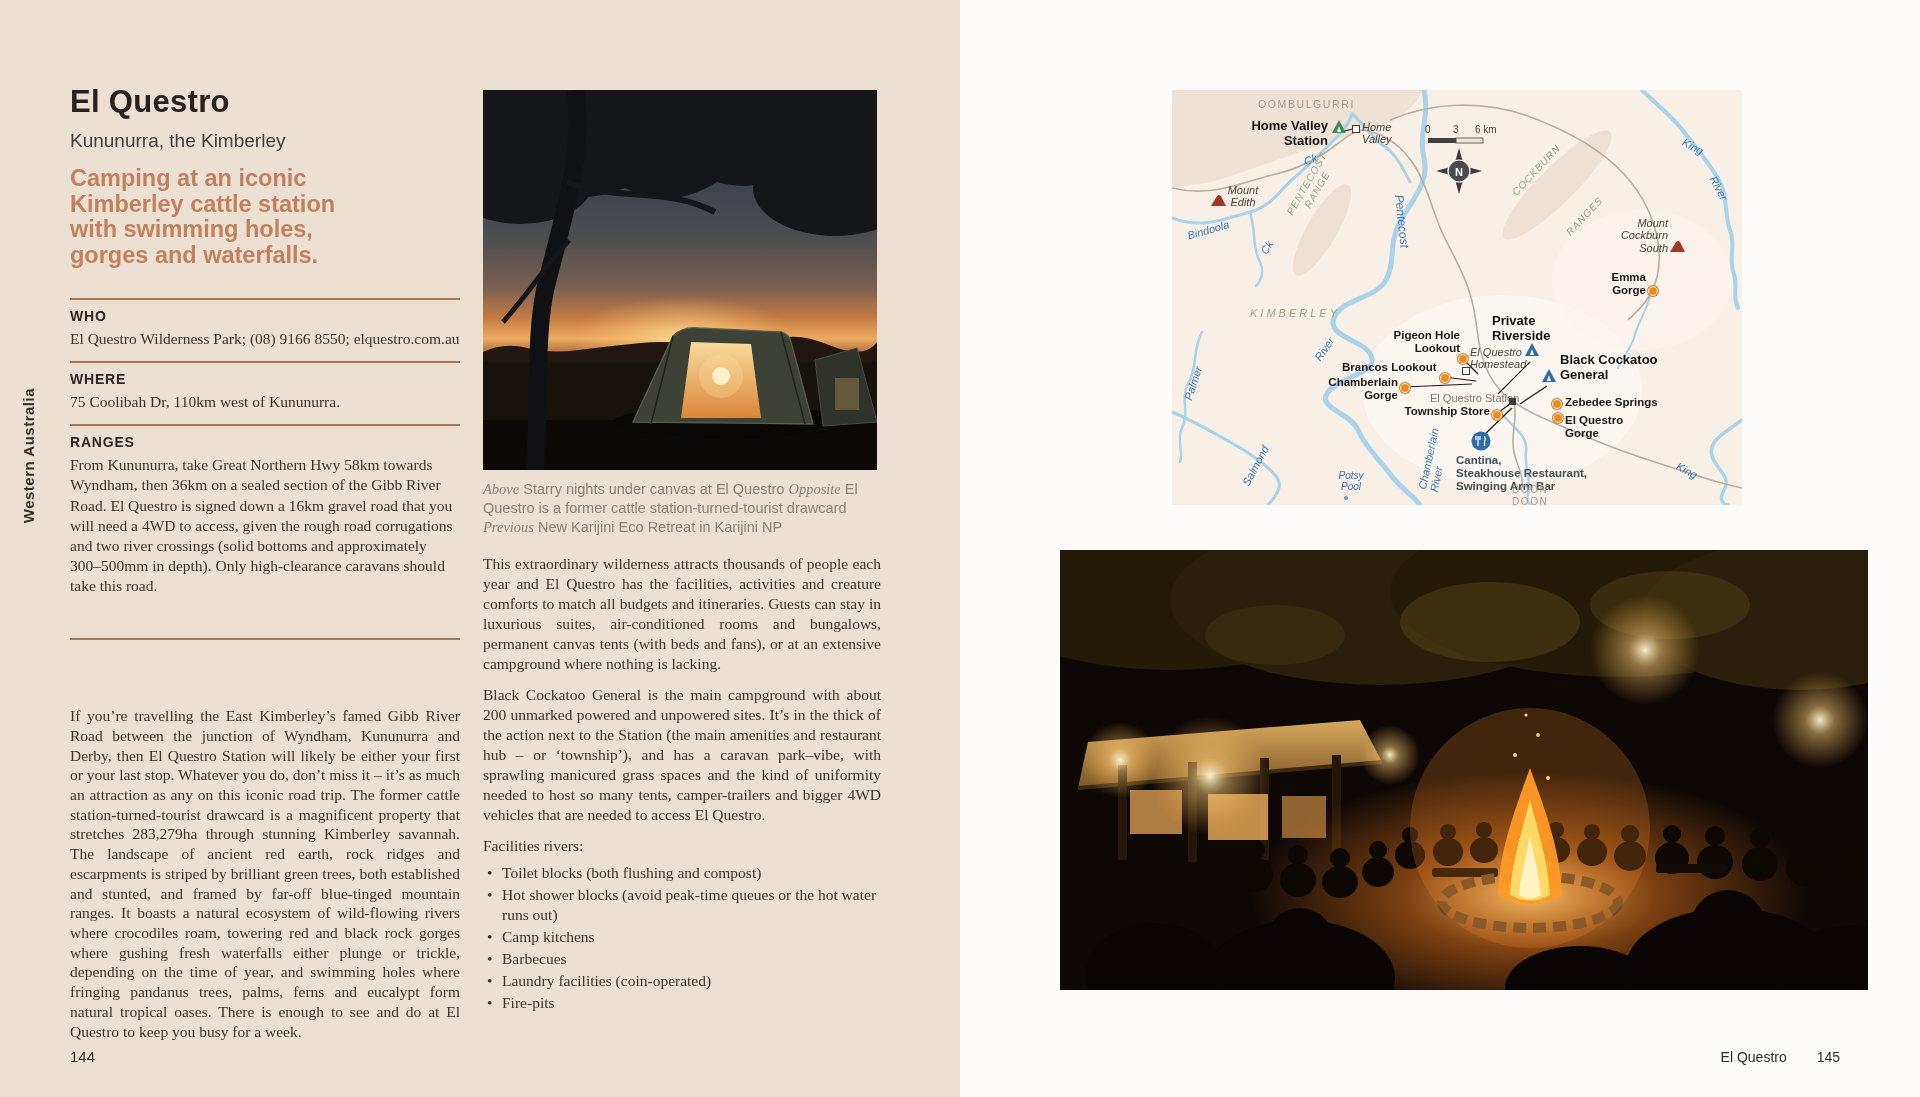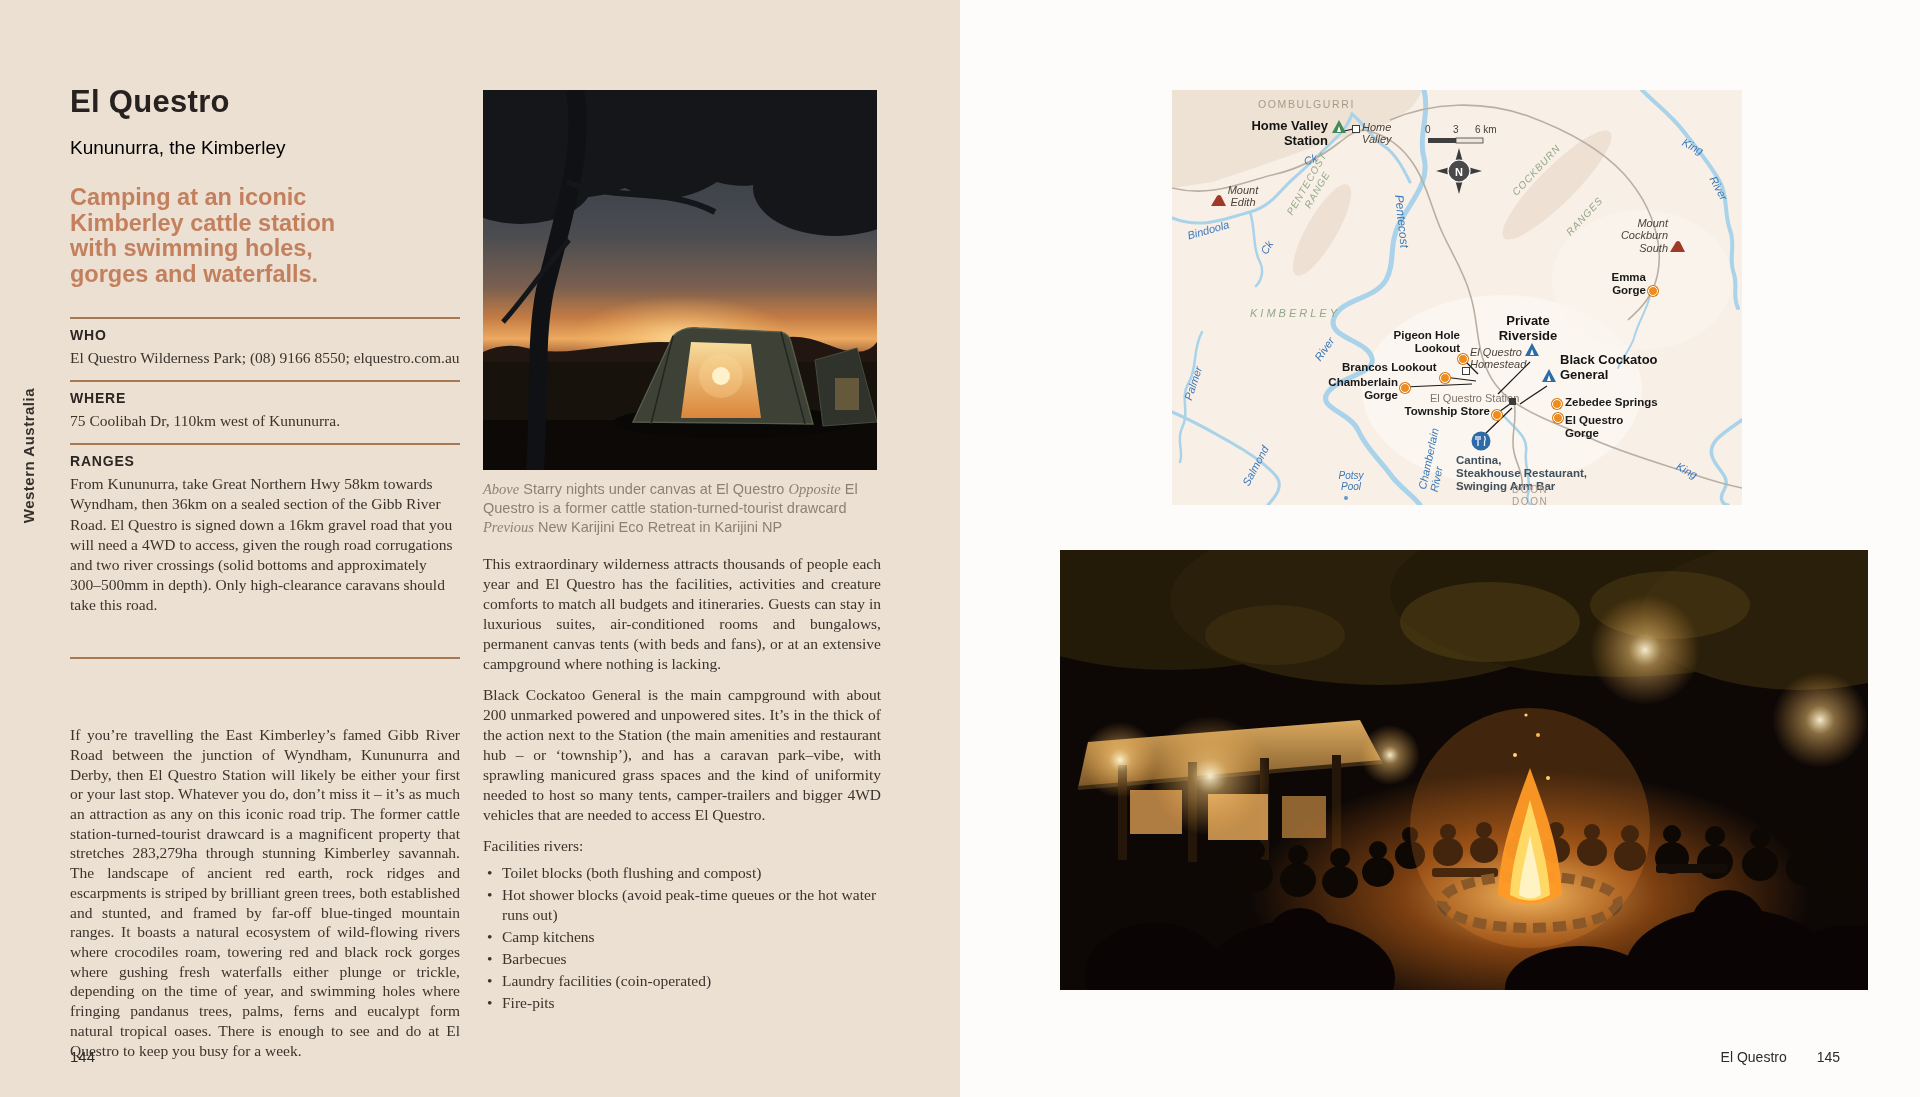--- a/index.html
+++ b/index.html
@@ -6,22 +6,22 @@
   .spread{position:relative;width:1920px;height:1097px;background:#fdfcfa;overflow:hidden;
           font-family:"Liberation Sans",sans-serif;}
   .left-page{position:absolute;left:0;top:0;width:960px;height:1097px;background:#ece0d2;}
   .right-page{position:absolute;left:960px;top:0;width:960px;height:1097px;background:#fdfcfa;}
 
   .vert-label{position:absolute;left:20px;top:388px;writing-mode:vertical-rl;transform:rotate(180deg);
     font-weight:bold;font-size:15px;letter-spacing:.5px;color:#35302b;}
 
   .col1{position:absolute;left:70px;top:84px;width:390px;}
   .title{font-size:31px;font-weight:bold;color:#272220;letter-spacing:.3px;}
-  .subtitle{margin-top:17px;font-size:19px;color:#000000;}
-  .tagline{margin-top:26px;font-size:23.5px;line-height:25.5px;font-weight:bold;color:#c3805f;white-space:pre-line;}
+  .subtitle{margin-top:10px;font-size:19px;color:#404040;}
+  .tagline{margin-top:14px;font-size:23.5px;line-height:25.5px;font-weight:bold;color:#c3805f;white-space:pre-line;}
   .info{margin-top:30px;}
   .info-section{border-top:2px solid #a87852;padding-top:8px;margin-bottom:12px;}
   .info-label{font-weight:bold;font-size:14px;letter-spacing:.8px;color:#2b2523;}
   .info-text{margin-top:5px;font-family:"Liberation Serif",serif;font-size:15.5px;line-height:1.3;color:#3b332c;}
   .divider{border-top:2px solid #a87852;margin-top:42px;}
   .body-para{margin-top:66px;font-family:"Liberation Serif",serif;font-size:15.5px;line-height:19.7px;
     color:#3b332c;text-align:justify;}
 
   .photo1{position:absolute;left:483px;top:90px;width:394px;height:380px;overflow:hidden;}
   .caption{position:absolute;left:483px;top:480px;width:394px;font-size:14.5px;line-height:1.32;color:#8b8177;}
@@ -251,21 +251,21 @@
     <div class="ml mr" style="left:140px;top:266px;transform:rotate(-55deg);">River</div>
     <div class="ml mr" style="left:68px;top:392px;transform:rotate(-62deg);">Salmond</div>
     <div class="ml mr pre" style="left:160px;top:380px;width:38px;text-align:center;font-size:10px;">Potsy
 Pool</div>
     <div class="bdot" style="left:172px;top:406px;"></div>
     <div class="ml mr pre" style="left:244px;top:398px;width:72px;transform:rotate(-78deg);transform-origin:0 0;">Chamberlain
 River</div>
     <div class="ml mb pre" style="left:196px;top:239px;width:92px;text-align:right;">Pigeon Hole
 Lookout</div>
     <div class="odot" style="left:286px;top:264px;"></div>
-    <div class="ml mb-lg pre" style="left:320px;top:224px;width:72px;text-align:center;">Private
+    <div class="ml mb-lg pre" style="left:320px;top:224px;width:72px;">Private
 Riverside</div>
     <div class="tent tent-blue" style="left:353px;top:253px;"></div>
     <div class="ml mi pre" style="left:298px;top:256px;">El Questro
 Homestead</div>
     <div class="sq" style="left:290px;top:277px;"></div>
     <div class="ml mb" style="left:170px;top:271px;width:96px;text-align:left;">Brancos Lookout</div>
     <div class="odot" style="left:268px;top:283px;"></div>
     <div class="ml mb pre" style="left:134px;top:286px;width:92px;text-align:right;">Chamberlain
 Gorge</div>
     <div class="odot" style="left:228px;top:293px;"></div>

